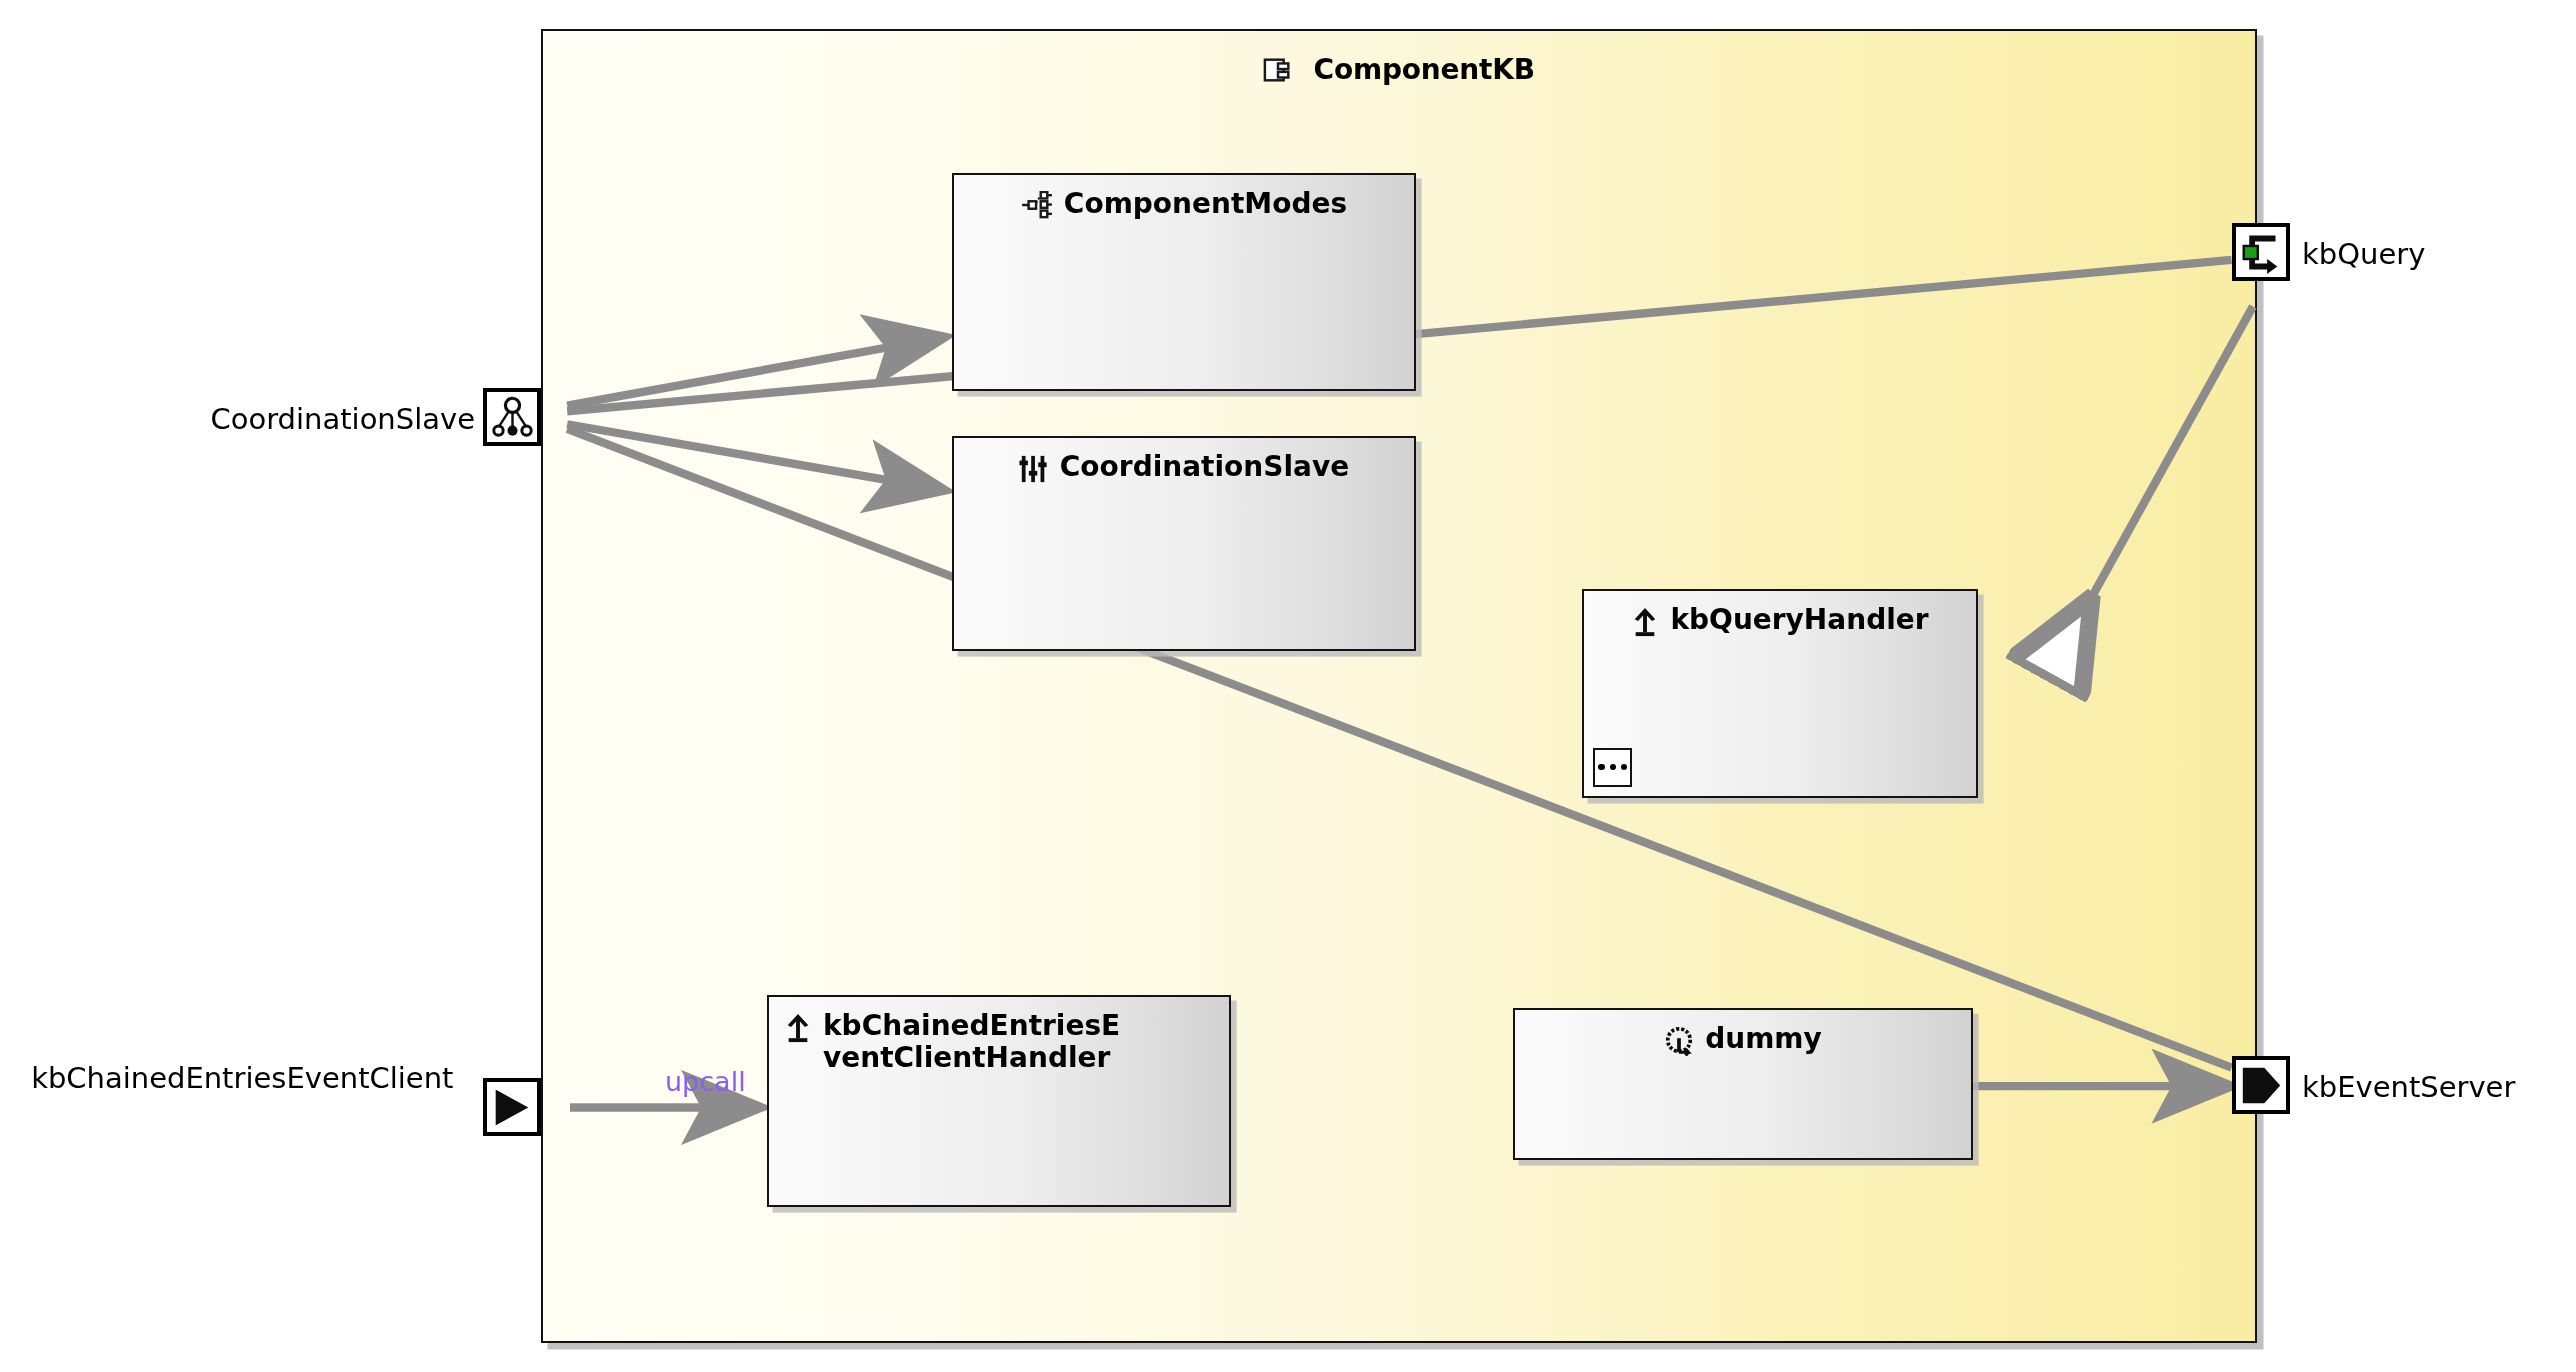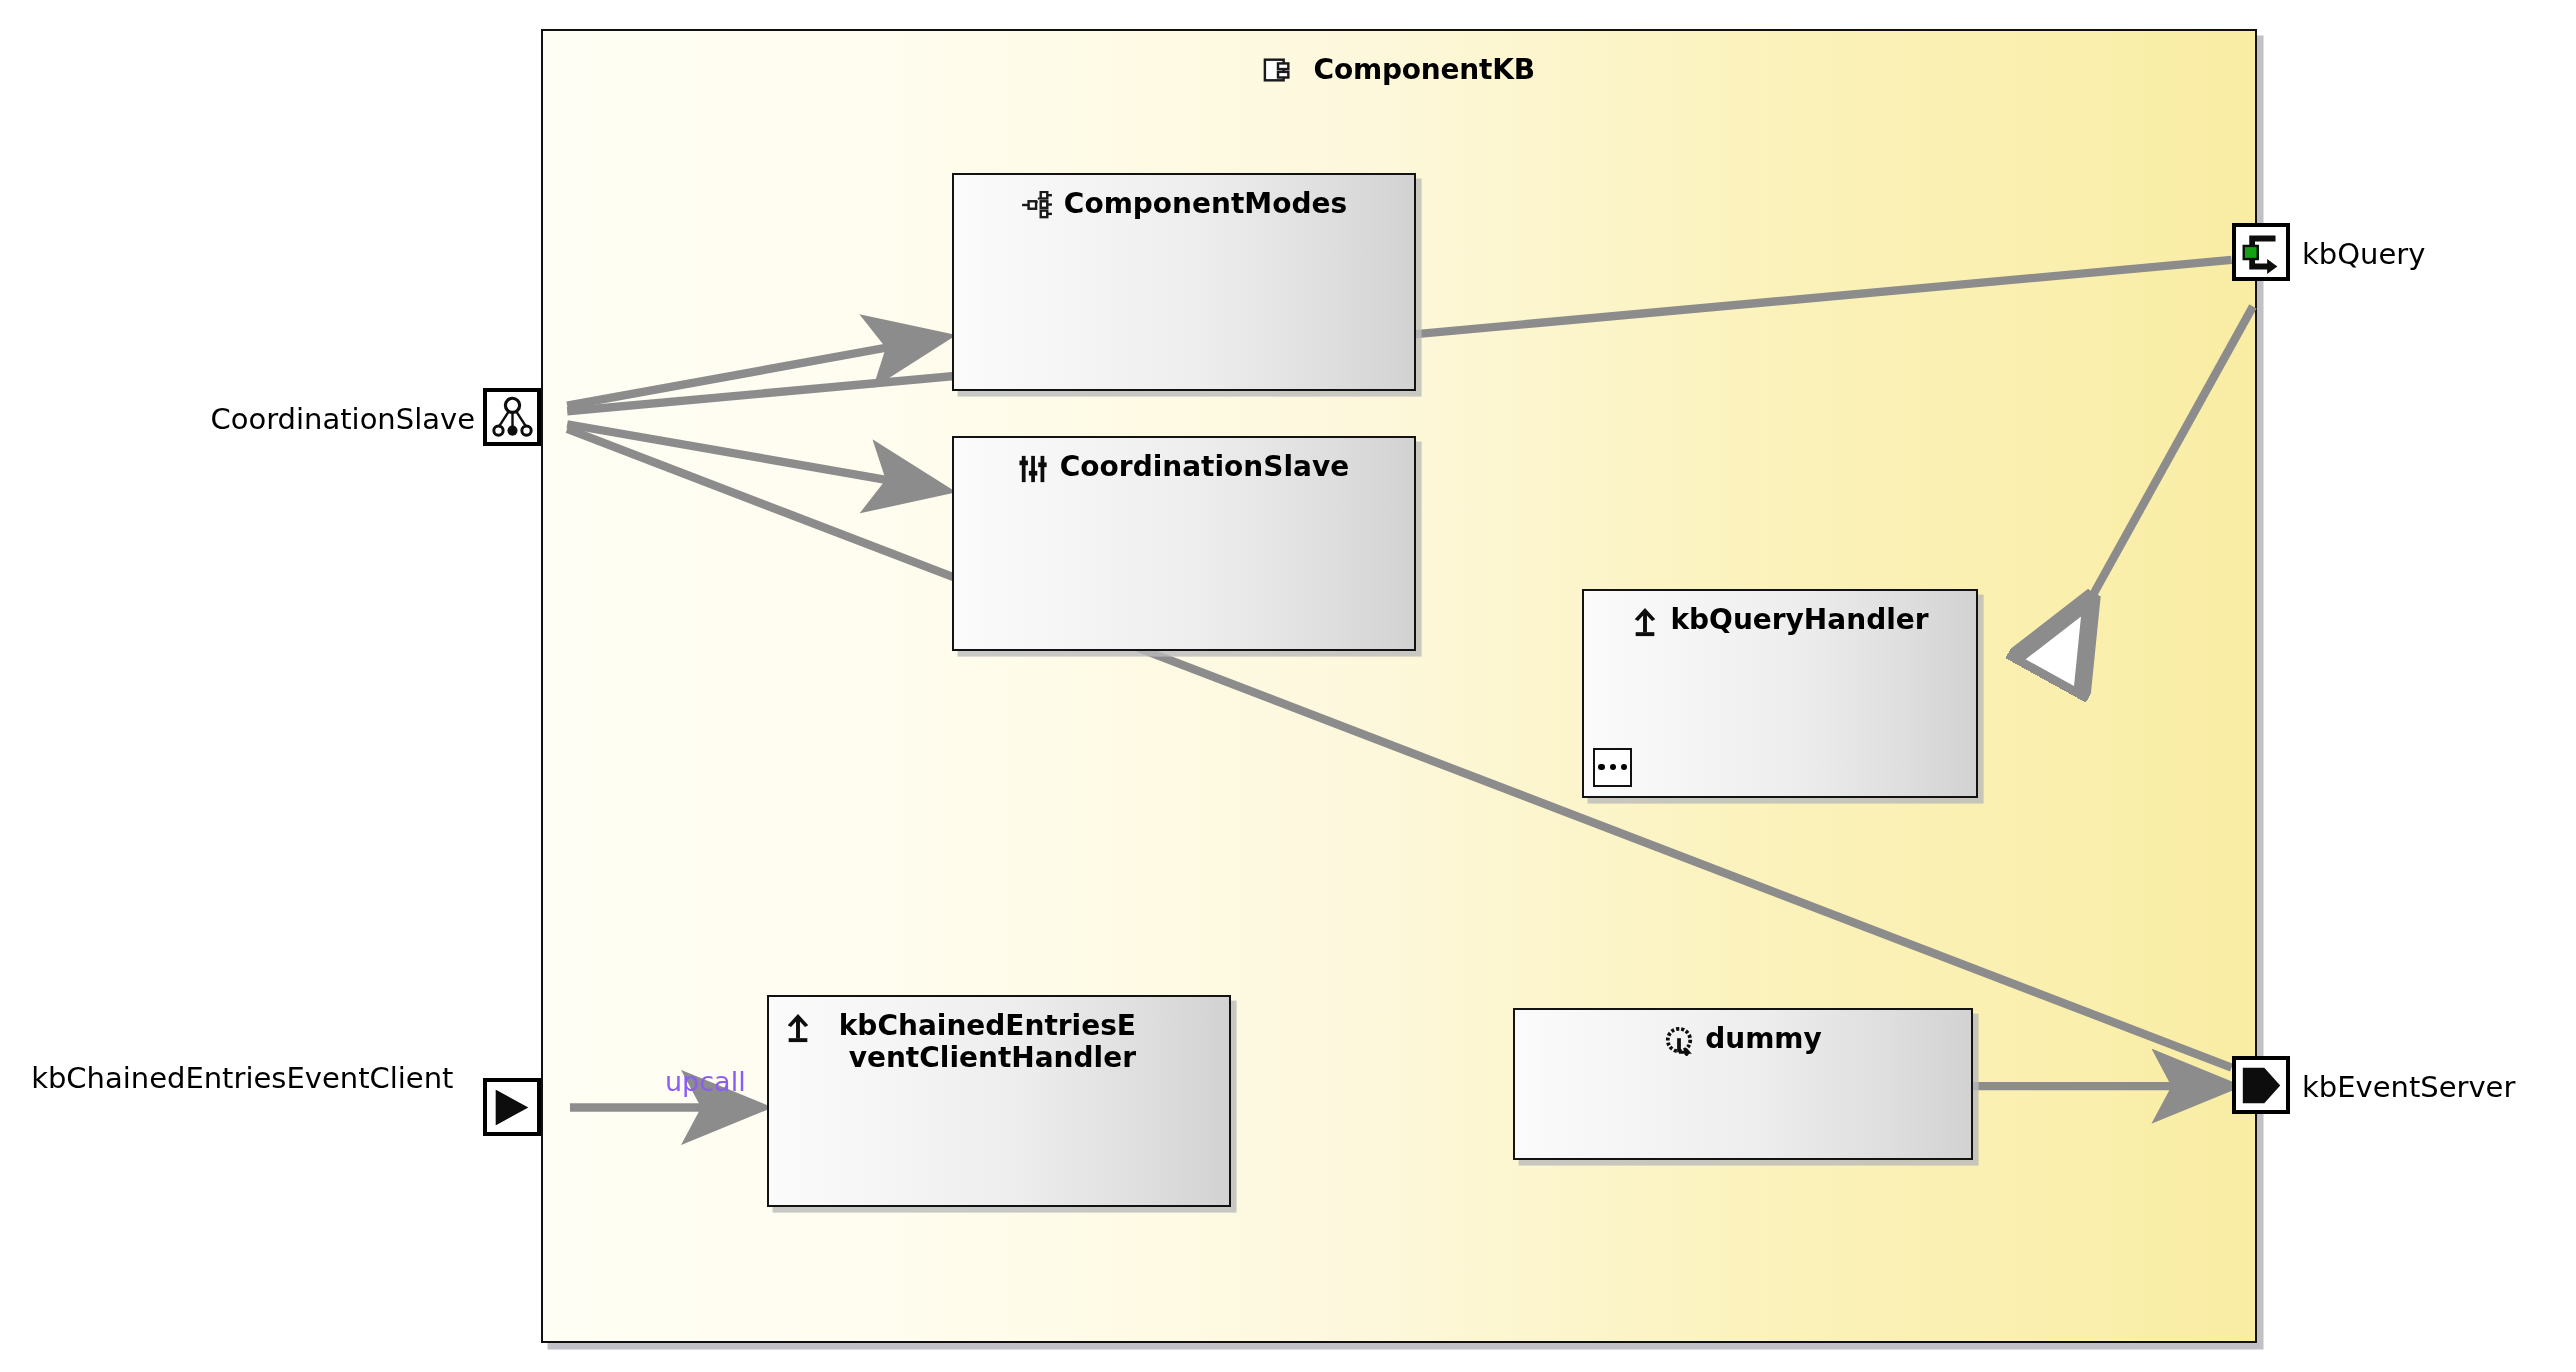--- a/index.html
+++ b/index.html
@@ -74,27 +74,26 @@
   .node .node-head .n-icon {
     flex: 0 0 auto;
     margin-top: 2.8px;
   }
   .node .node-label {
     font-size: 28px;
     font-weight: bold;
     color: #000000;
     line-height: 1.16;
     white-space: pre;
-    text-align: right;
+    text-align: left;
   }
   .node.wrap .node-label {
     white-space: normal;
     width: 306px;
     word-break: break-all;
-    margin-left: 7px;
   }
 
   
   .ellipsis-box {
     position: absolute;
     left: 9.3px;
     bottom: 9.3px;
     width: 39px;
     height: 39px;
     border: 2.8px solid #111111;

